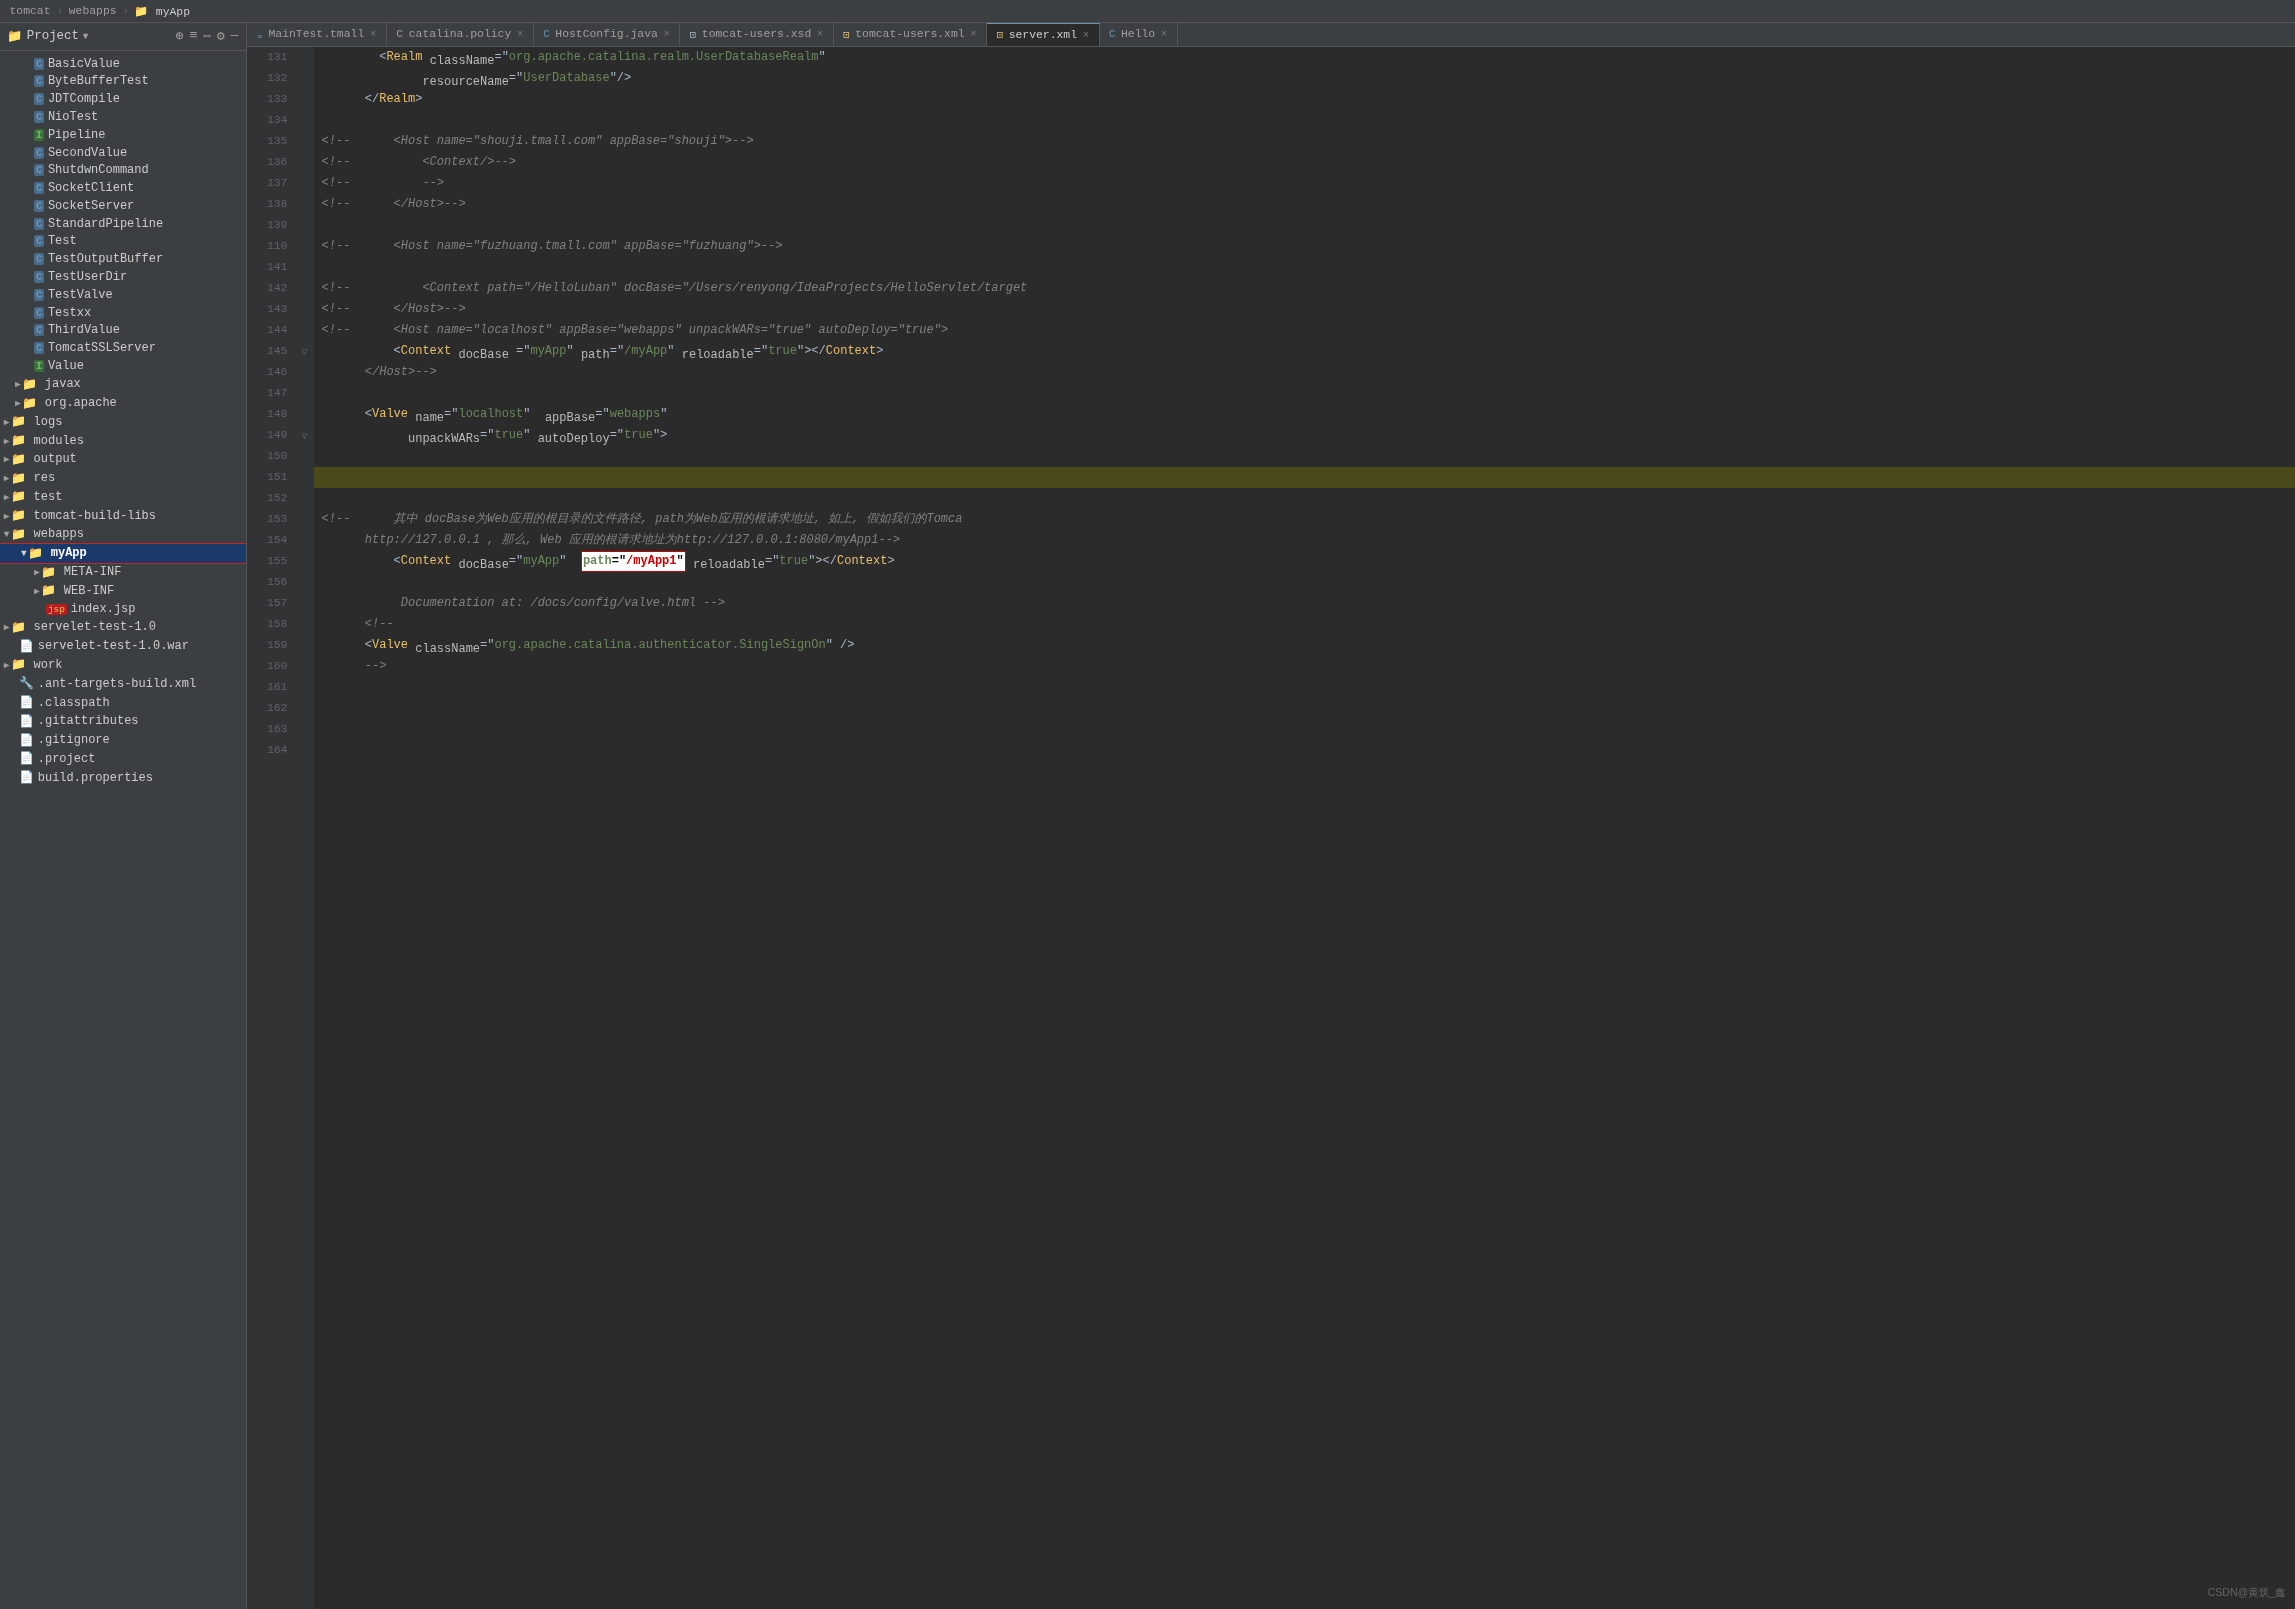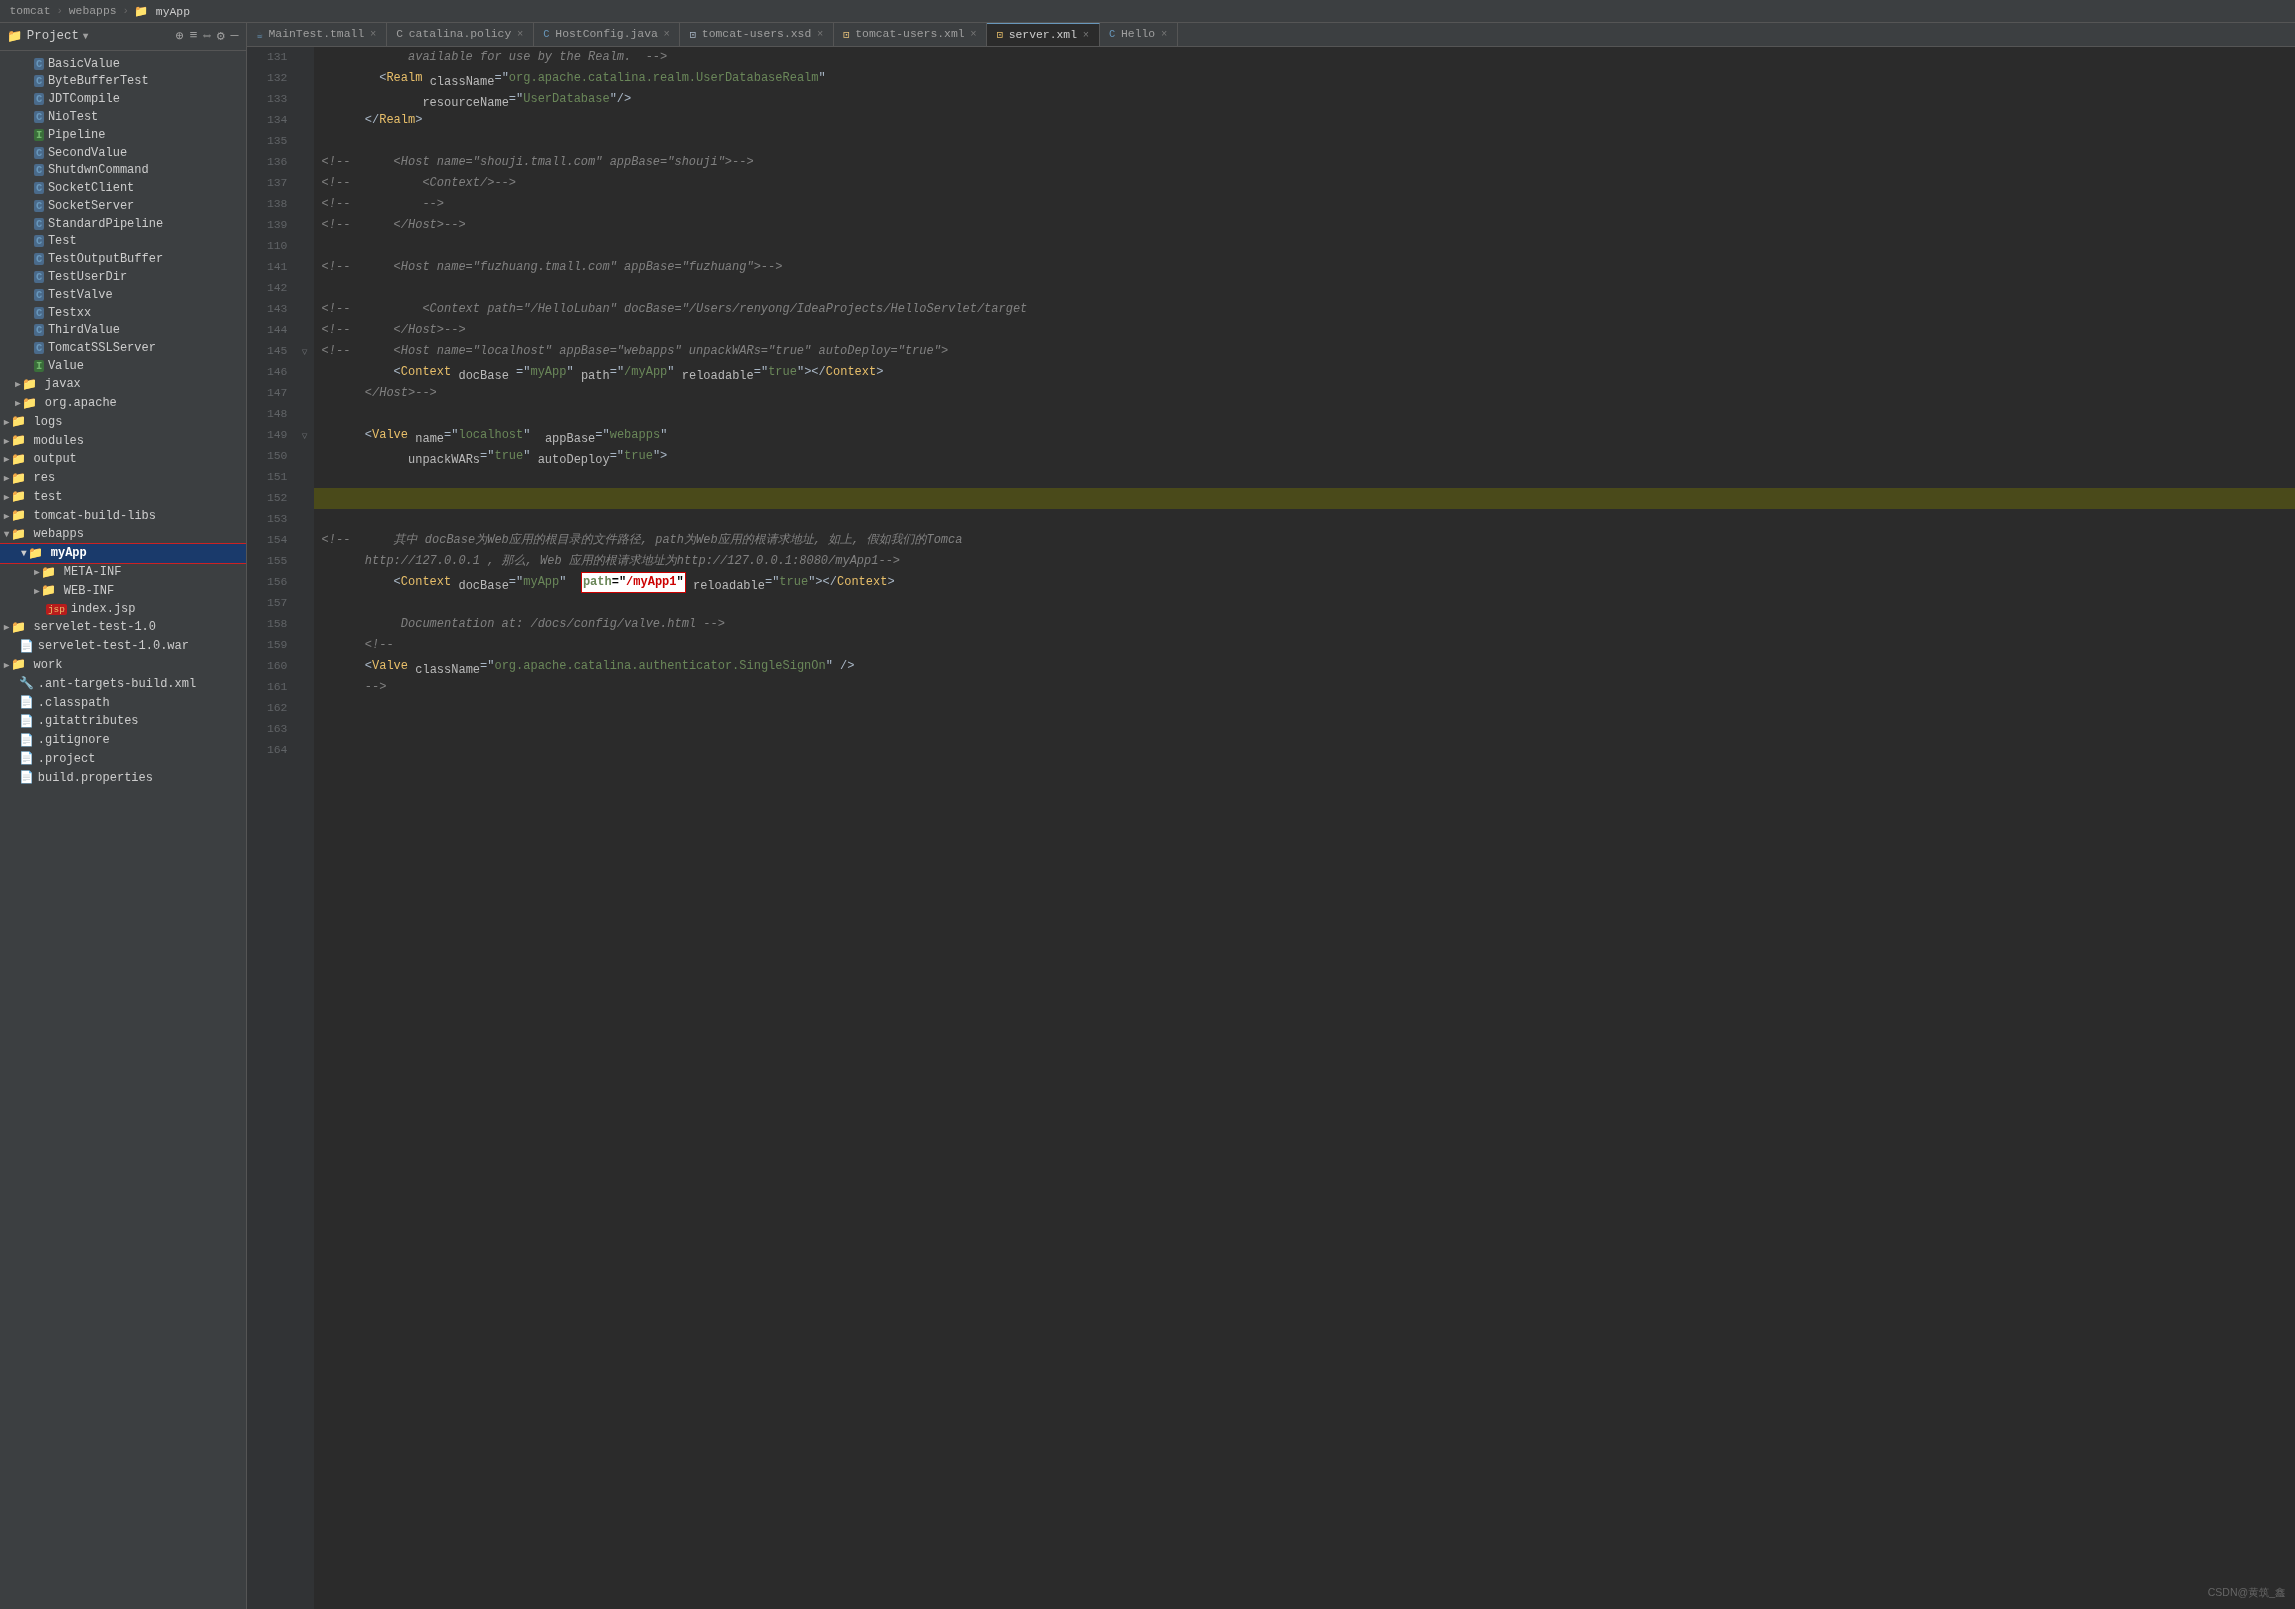--- a/index.html
+++ b/index.html
@@ -507,23 +507,20 @@
         <div class="gutter-item"></div>
         <div class="gutter-item"></div>
         <div class="gutter-item"></div>
         <div class="gutter-item"></div>
         <div class="gutter-item"></div>
         <div class="gutter-item"></div>
         <div class="gutter-item"></div>
       </div>
       <div class="code-area">
 
-        <div class="code-line">
-          <span class="cmt">            available for use by the Realm.  --&gt;</span>
-        </div>
 
         <div class="code-line">
           <span class="white">        &lt;</span><span class="tag">Realm</span><span class="white"> </span><span class="attr">className</span><span class="white">="</span><span class="val">org.apache.catalina.realm.UserDatabaseRealm</span><span class="white">"</span>
         </div>
 
         <div class="code-line">
           <span class="white">              </span><span class="attr">resourceName</span><span class="white">="</span><span class="val">UserDatabase</span><span class="white">"/&gt;</span>
         </div>
 
         <div class="code-line">

